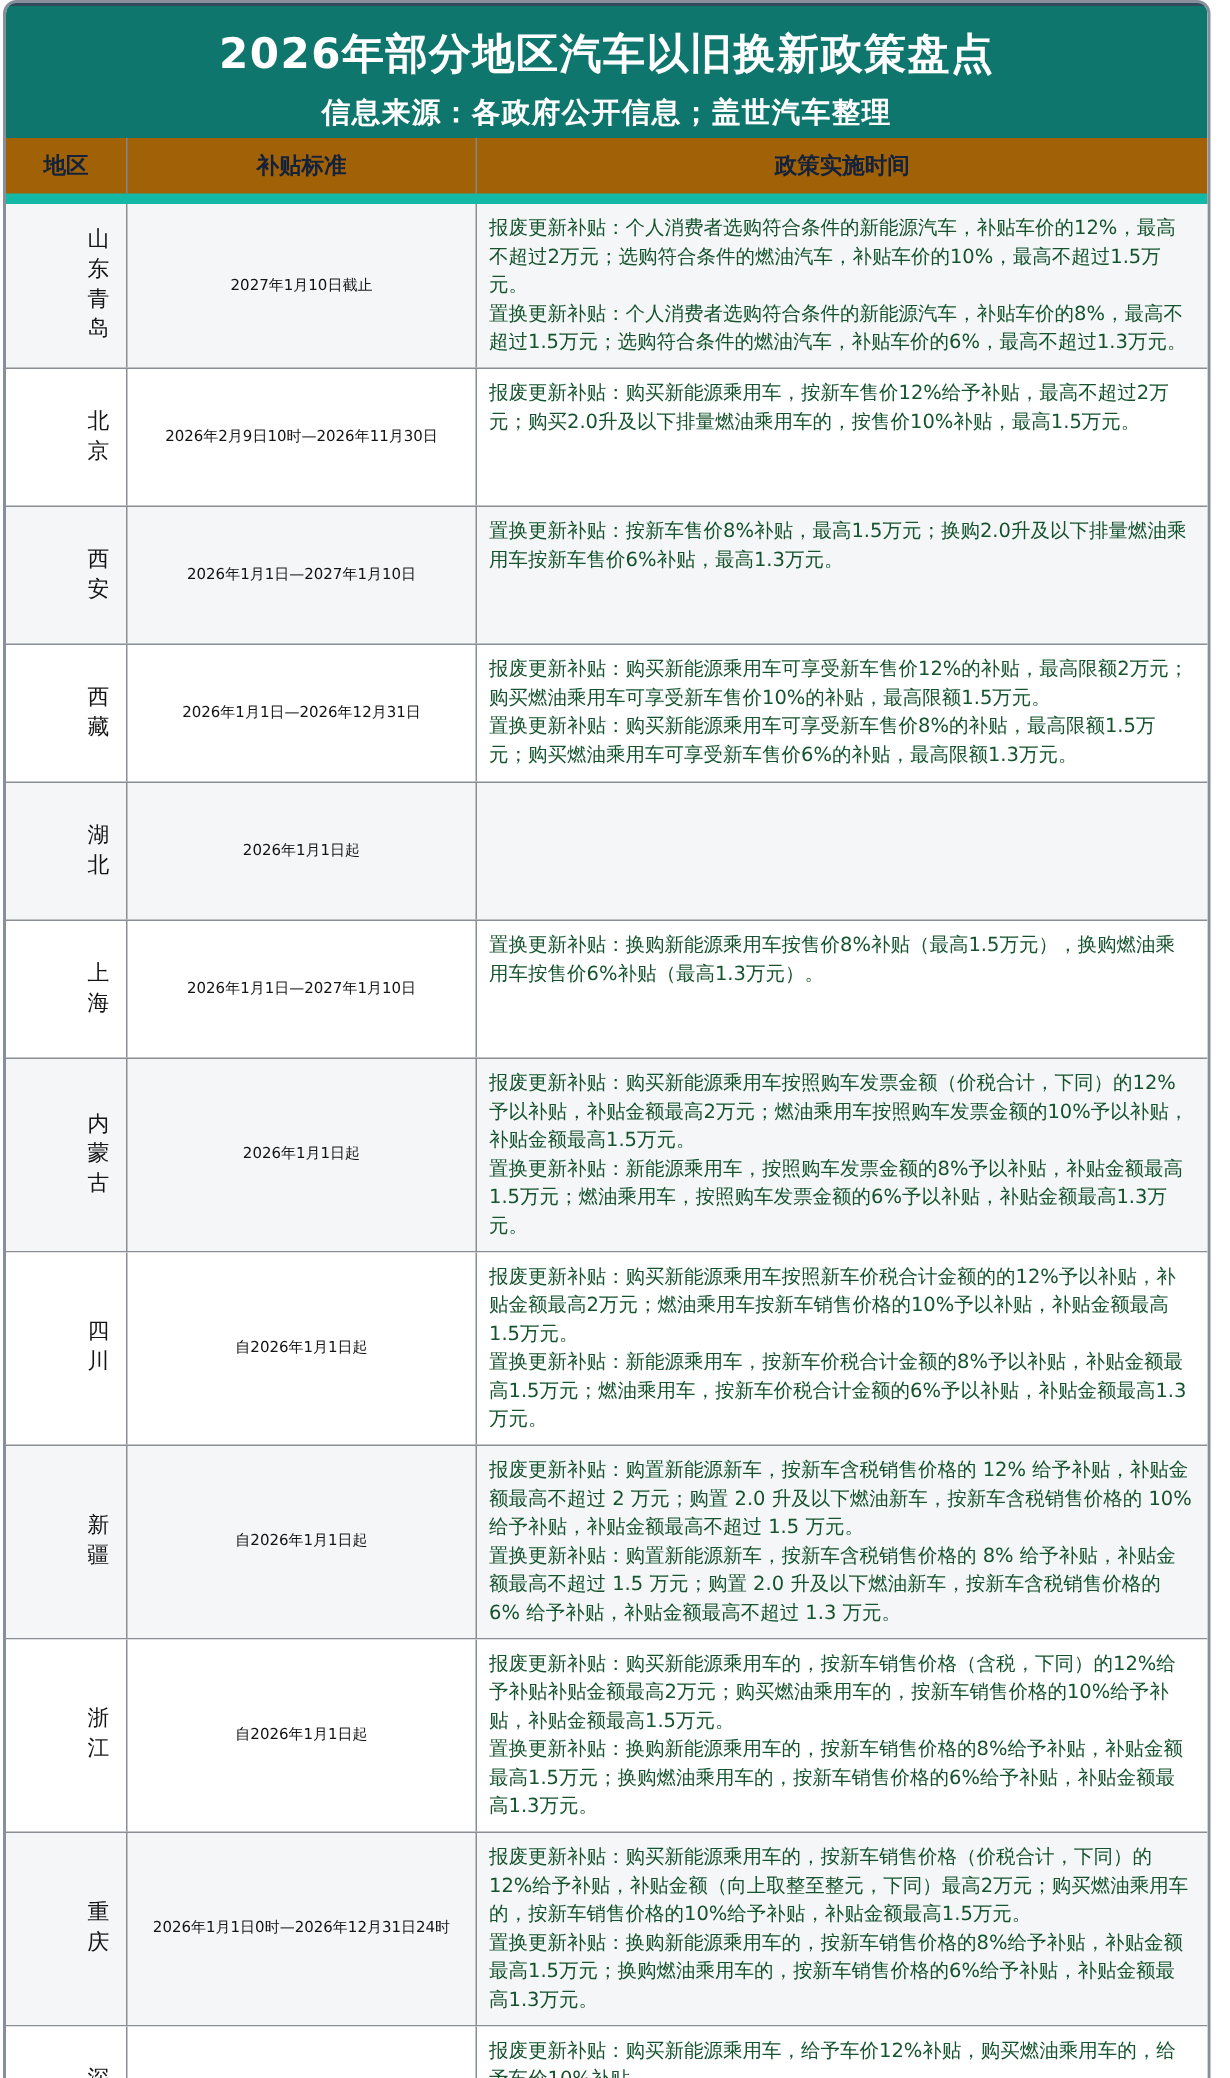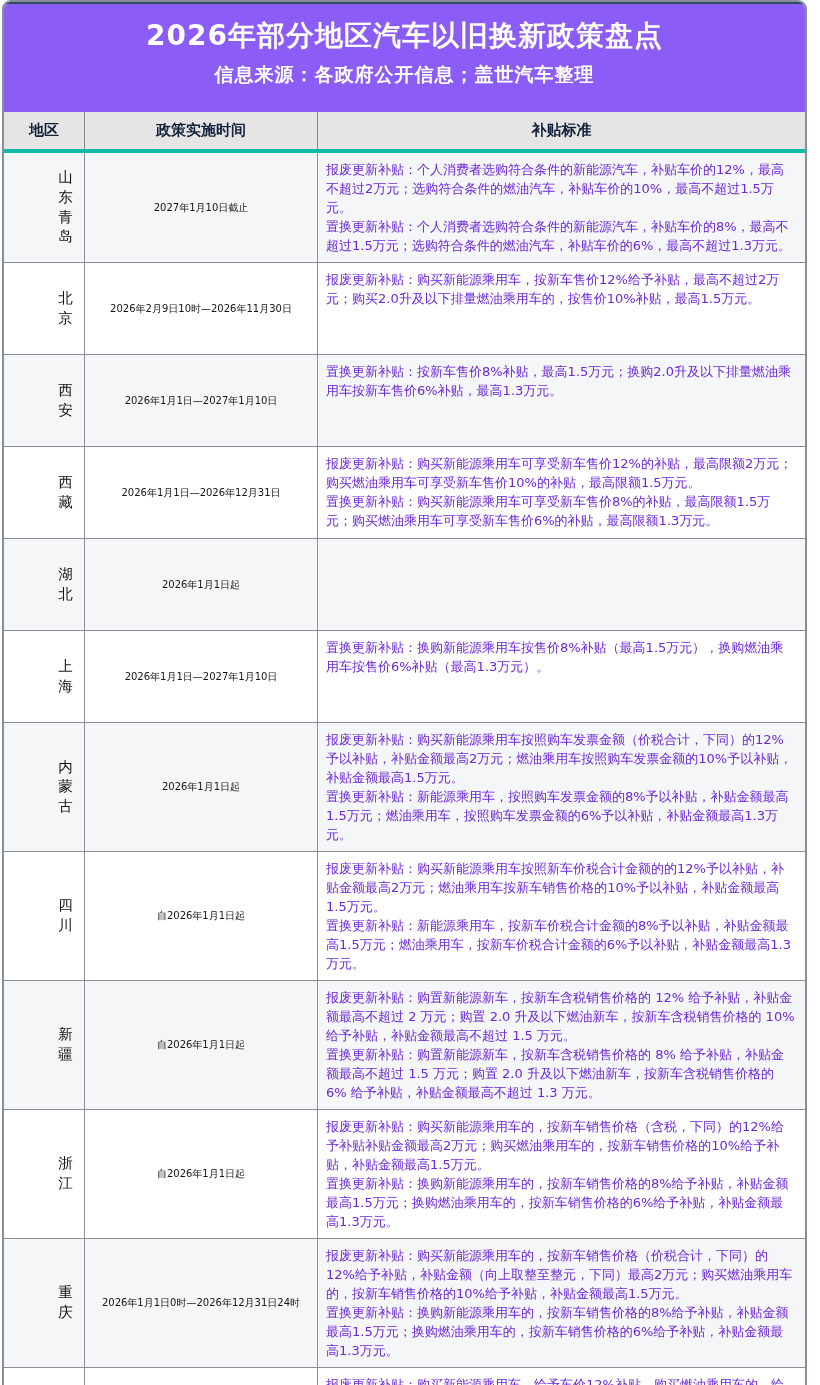--- a/index.html
+++ b/index.html
@@ -5,43 +5,43 @@
   html,body{margin:0;padding:0;background:#ffffff;}
   body{width:820px;font-family:"DejaVu Sans","Liberation Sans",sans-serif;}
   .card{
     margin:0 13px 4px 2px;
     border:2px solid #87909a;
     border-radius:9px;
     overflow:hidden;
     background:#ffffff;
   }
   .title-bar{
-    background:#8b5cf6;
+    background:#0f766e;
     border-top:2px solid #33495c;
     color:#ffffff;
     text-align:center;
-    padding:14px 10px 24px;
+    padding:14px 10px 4px;
   }
   .title-bar .main-title{
     font-size:28px;
     font-weight:bold;
     letter-spacing:1px;
     line-height:1.25;
   }
   .title-bar .sub-title{
     margin-top:9px;
     font-size:19px;
     font-weight:bold;
     letter-spacing:1px;
   }
   .grid-head{
     display:grid;
     grid-template-columns:81px 233px 1fr;
-    background:#e5e5e5;
-    border-bottom:4px solid #14b8a6;
+    background:#a16207;
+    border-bottom:7px solid #14b8a6;
   }
   .grid-head .th{
     padding:9px 4px;
     font-size:15px;
     font-weight:bold;
     color:#14213a;
     text-align:center;
     border-right:1px solid #7f868d;
   }
   .grid-head .th:last-child{border-right:none;}
@@ -65,39 +65,39 @@
     padding:6px 5px;
     line-height:1.35;
   }
   .td.policy{
     border-right:none;
     display:block;
     text-align:left;
     padding:7px 9px 7px 8px;
     font-size:13px;
     line-height:19px;
-    color:#6d28d9;
+    color:#14532d;
     font-weight:500;
   }
   .td.region{font-size:14.5px;padding-left:48px;}
   .td.time{font-size:10px;}
 </style>
 </head>
 <body>
 
 <div class="card">
   <div class="title-bar">
     <div class="main-title">2026年部分地区汽车以旧换新政策盘点</div>
     <div class="sub-title">信息来源：各政府公开信息；盖世汽车整理</div>
   </div>
 
   <div class="grid-head">
     <div class="th">地区</div>
+    <div class="th">补贴标准</div>
     <div class="th">政策实施时间</div>
-    <div class="th">补贴标准</div>
   </div>
 
   <div id="tbody">
   <div class="tr">
     <div class="td region">山东青岛</div>
     <div class="td time">2027年1月10日截止</div>
     <div class="td policy">
       <div>报废更新补贴：个人消费者选购符合条件的新能源汽车，补贴车价的12%，最高不超过2万元；选购符合条件的燃油汽车，补贴车价的10%，最高不超过1.5万元。</div>
       <div>置换更新补贴：个人消费者选购符合条件的新能源汽车，补贴车价的8%，最高不超过1.5万元；选购符合条件的燃油汽车，补贴车价的6%，最高不超过1.3万元。</div>
     </div>

